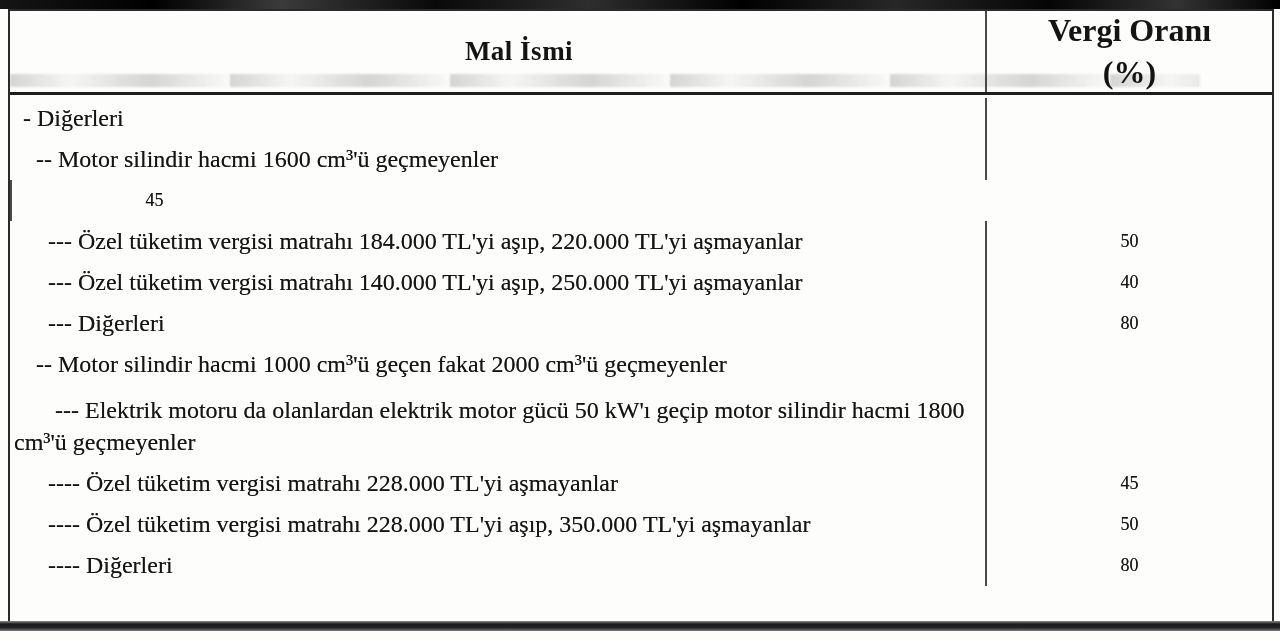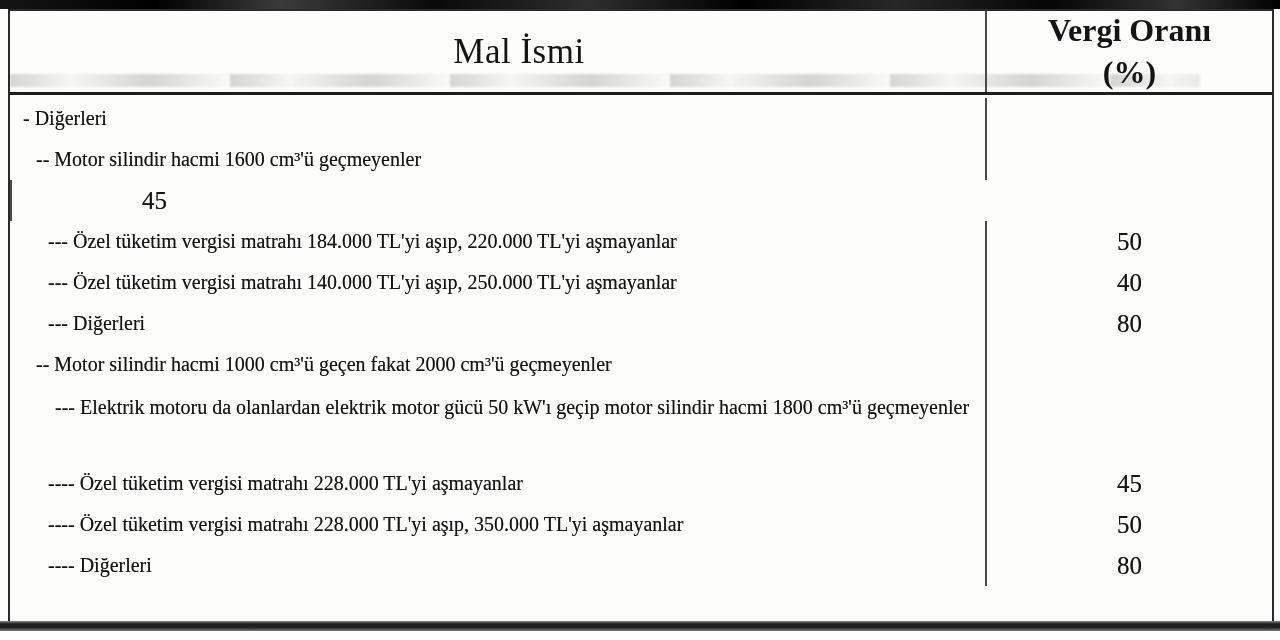--- a/index.html
+++ b/index.html
@@ -57,22 +57,22 @@
     display: flex;
     height: 84px;
     border-bottom: 3px solid #1e1e1e;
     box-sizing: border-box;
   }
   .th-left {
     flex: 1;
     display: flex;
     align-items: center;
     justify-content: center;
-    font-weight: normal;
-    font-size: 35px;
+    font-weight: bold;
+    font-size: 27px;
     letter-spacing: 0.5px;
     margin-left: 43px;
   }
   .th-right {
     width: 287px;
     border-left: 2px solid #4a4a4a;
     box-sizing: border-box;
     display: flex;
     flex-direction: column;
     align-items: center;
@@ -80,32 +80,32 @@
     font-weight: bold;
     font-size: 32px;
     line-height: 1.3;
   }
   .tbody { display: flex; flex-direction: column; padding-top: 3px; }
   .tr { display: flex; min-height: 41px; }
   .td-label {
     flex: 1;
     display: flex;
     align-items: center;
-    font-size: 20px;
+    font-size: 24px;
     text-shadow: 0 0 0.5px rgba(0,0,0,0.55);
     white-space: nowrap;
   }
   .td-rate {
     width: 287px;
     border-left: 2px solid #4a4a4a;
     box-sizing: border-box;
     display: flex;
     align-items: center;
     justify-content: center;
-    font-size: 25px;
+    font-size: 18px;
     text-shadow: 0 0 0.5px rgba(0,0,0,0.55);
   }
   .lvl1 .td-label { padding-left: 13px; }
   .lvl2 .td-label { padding-left: 26px; }
   .lvl3 .td-label, .lvl4 .td-label { padding-left: 38px; }
   
   .hang { min-height: 78px; }
   .hang .td-label {
     display: block;
     white-space: normal;

